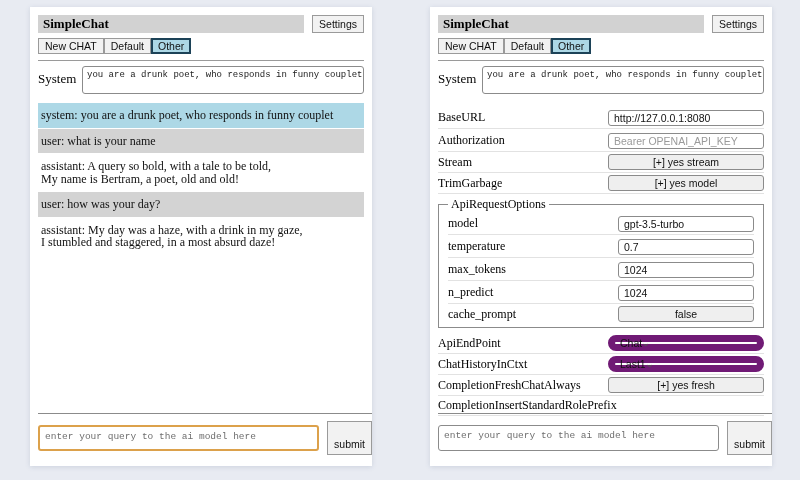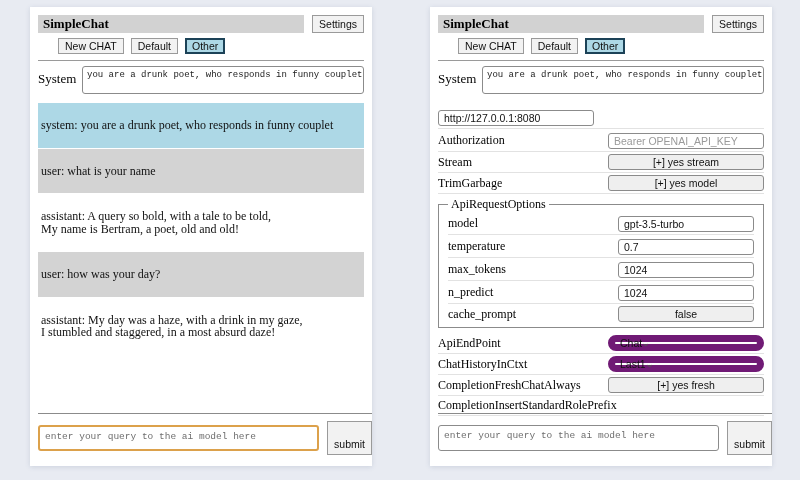--- a/index.html
+++ b/index.html
@@ -22,41 +22,41 @@
     flex:1;background:#d2d2d2;font-weight:bold;font-size:13px;
     padding:1px 5px;line-height:16px;color:#000;
   }
   .btn{
     font-family:"Liberation Sans",sans-serif;font-size:10.5px;color:#111;
     background:#f2f2f2;border:1px solid #9a9a9a;border-radius:0;
     padding:1px 6px;box-sizing:border-box;cursor:pointer;line-height:1.2;
   }
   .header .btn{height:18px;}
 
-  .session-row{margin-top:5px;display:flex;gap:7px;height:16px;margin-left:20px;}
+  .session-row{margin-top:5px;display:flex;height:16px;}
   .session-row .btn{height:16px;padding:0 6px;}
   .session-row .btn.active{
     background:#add8e6;border:2px solid #1c4257;padding:0 5px;
   }
 
   hr.rule{border:none;border-top:1px solid #9a9a9a;margin:6px 0 0 0;}
 
   .system-row{margin-top:5px;display:flex;align-items:flex-start;}
   .system-label{font-size:13px;padding-top:5px;width:44px;flex:none;color:#000;}
   .system-input{
     flex:1;height:28px;box-sizing:border-box;margin-left:0;
     border:1px solid #8b8b8b;border-radius:3px;resize:none;
     font-family:"Liberation Mono","DejaVu Sans Mono",monospace;
     font-size:9px;line-height:11px;padding:3px 4px;color:#222;
     outline:none;overflow:hidden;white-space:nowrap;
   }
 
   .chat-area{margin-top:9px;}
   .msg{
-    font-size:12px;line-height:12.5px;padding:16px 3px;margin-bottom:1px;
+    font-size:12px;line-height:12.5px;padding:6px 3px;margin-bottom:1px;
     white-space:pre-line;color:#111;
   }
   .msg.system{background:#add8e6;}
   .msg.user{background:#d3d3d3;}
   .msg.assistant{background:transparent;}
 
   .settings-list{margin-top:12px;}
   .srow{
     display:flex;align-items:center;
     padding:2px 0;border-bottom:1px solid #e2e2e2;
@@ -151,20 +151,21 @@
     <button class="btn active">Other</button>
   </div>
   <hr class="rule">
   <div class="system-row">
     <span class="system-label">System</span>
     <textarea class="system-input" spellcheck="false" style="">you are a drunk poet, who responds in funny couplet</textarea>
   </div>
 
   <div class="settings-list">
     <div class="srow">
+      <span class="lbl">BaseURL</span>
       <span class="ctl"><input class="text" value="http://127.0.0.1:8080" style=""></span>
     </div>
     <div class="srow">
       <span class="lbl">Authorization</span>
       <span class="ctl"><input class="text" placeholder="Bearer OPENAI_API_KEY" style=""></span>
     </div>
     <div class="srow">
       <span class="lbl">Stream</span>
       <span class="ctl">
           <button class="wide-btn">[+] yes stream</button>

